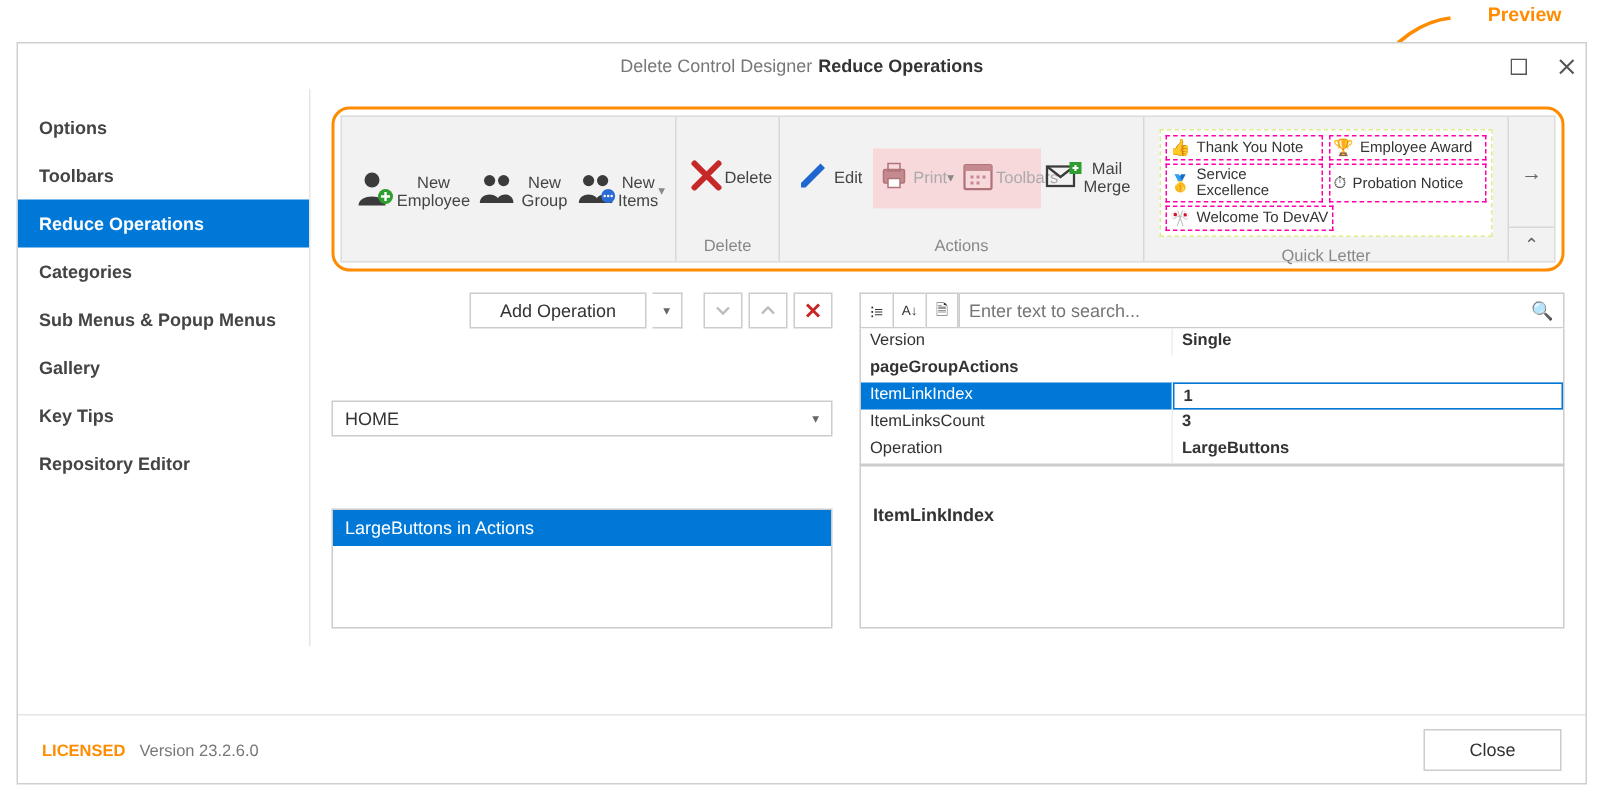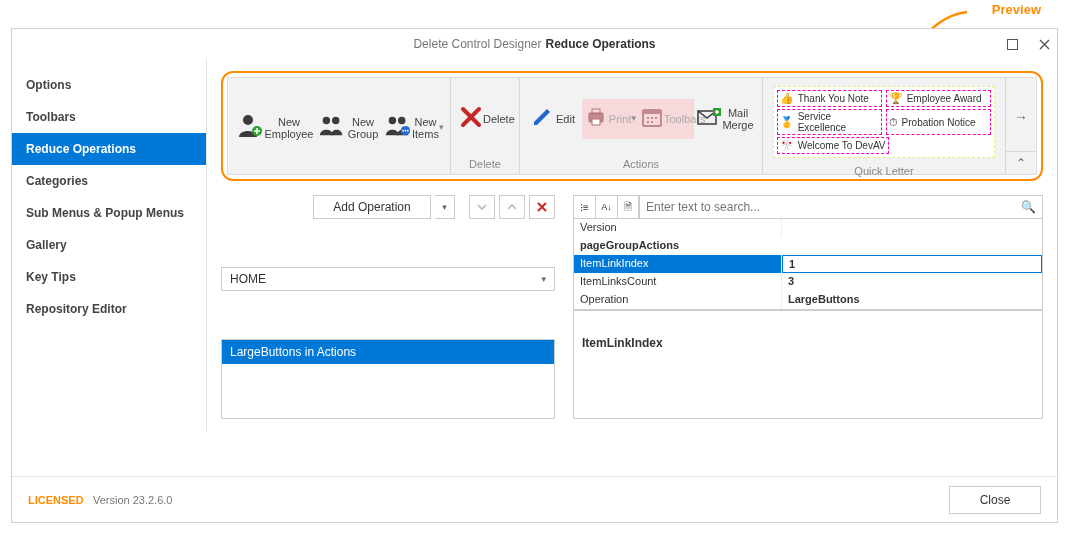--- a/index.html
+++ b/index.html
@@ -309,20 +309,21 @@
                   <span>🗎</span>
                 </div>
               <div class="psearch">
                 <input type="text" placeholder="Enter text to search..." style="">
                 <span style="color:#888">🔍</span>
               </div>
             </div>
             <div class="propgrid">
               <div class="prow">
                 <div class="pname">Version</div>
+                <div class="pval">Single</div>
               </div>
               <div class="prow">
                 <div class="pval">pageGroupActions</div>
               </div>
               <div class="prow sel">
                 <div class="pname">ItemLinkIndex</div>
                 <div class="pval">1</div>
               </div>
               <div class="prow">
                 <div class="pname">ItemLinksCount</div>

